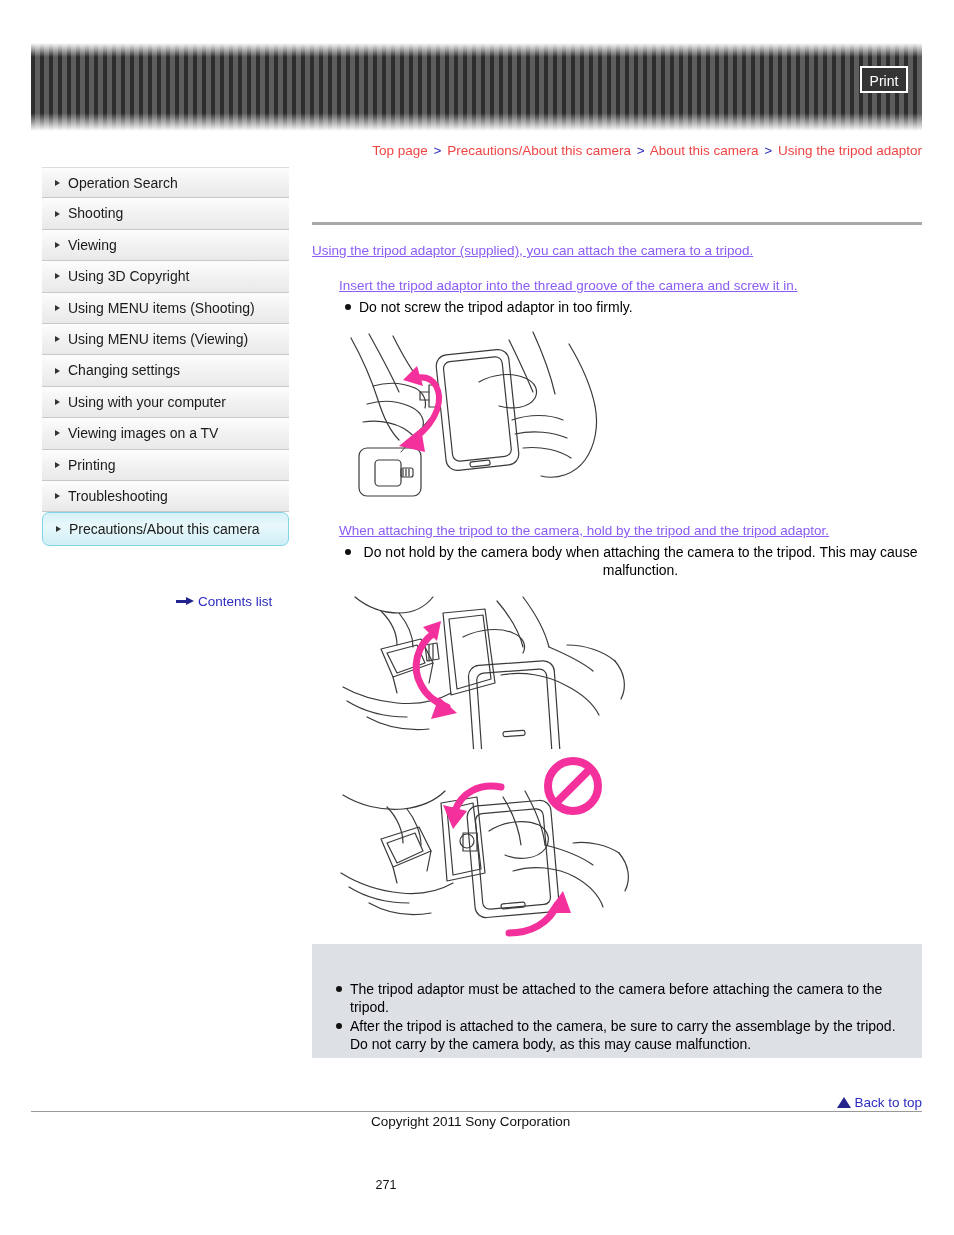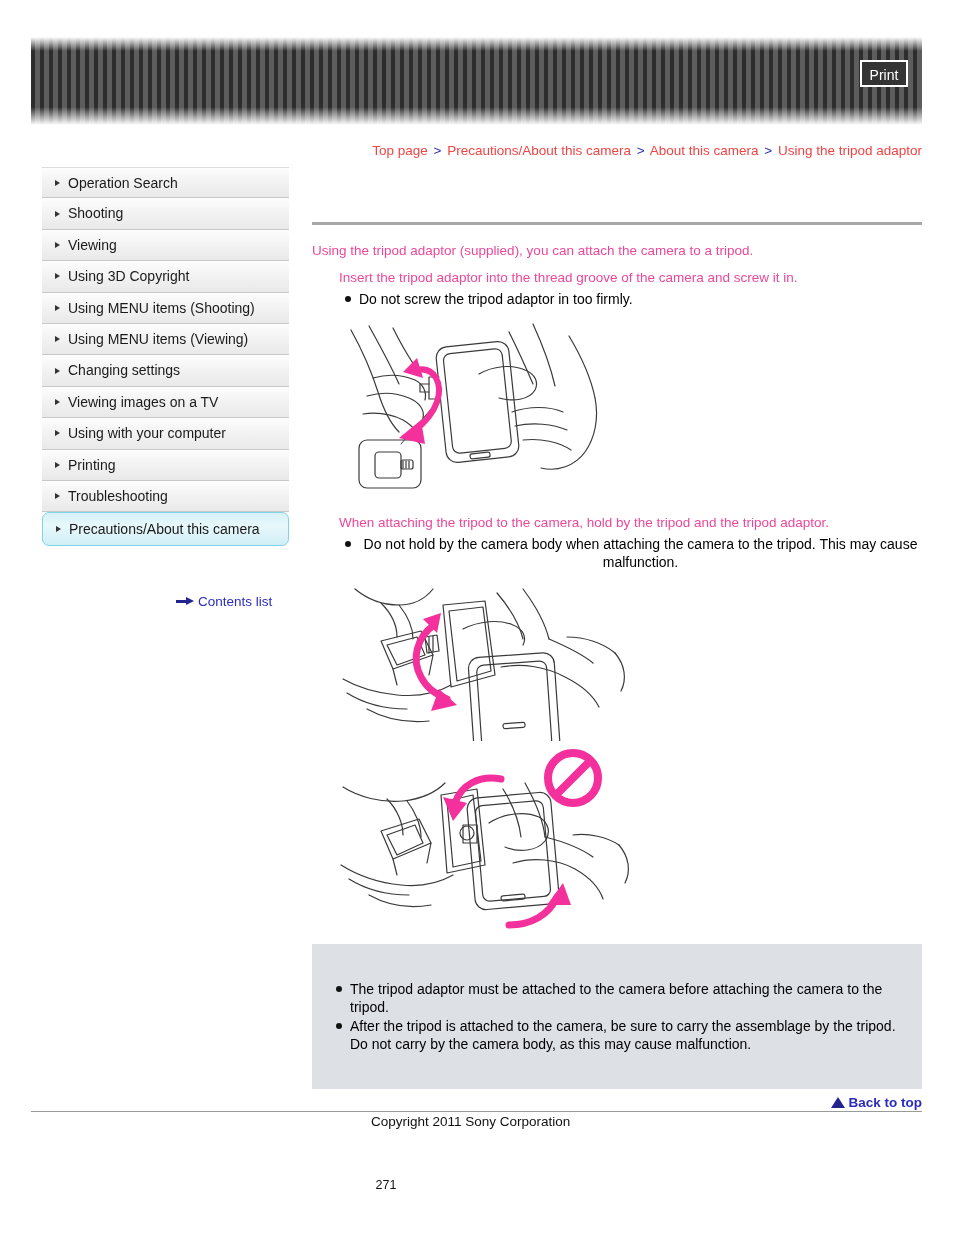--- a/index.html
+++ b/index.html
@@ -13,21 +13,21 @@
     position: relative;
     font-family: "Liberation Sans", sans-serif;
     color: #000000;
     overflow: hidden;
   }
 
   
   #header-banner {
     position: absolute;
     left: 31px;
-    top: 37px;
+    top: 43px;
     width: 891px;
     height: 88px;
     background:
       linear-gradient(to bottom,
         rgba(255,255,255,1) 0px,
         rgba(255,255,255,0) 14px,
         rgba(255,255,255,0) 70px,
         rgba(255,255,255,1) 88px),
       repeating-linear-gradient(to right,
         #2d2d2d 0px, #2d2d2d 4px,
@@ -150,24 +150,25 @@
   
   #content { position: absolute; left: 312px; top: 222px; width: 610px; }
   #content-rule {
     width: 610px;
     height: 3px;
     background: #a8a8a8;
   }
   .para {
     font-size: 13.5px;
     line-height: 18px;
-    color: #ec4899;
+    color: #8b5cf6;
     margin-top: 17px;
-  }
-  .indent-1 { margin-left: 27px; margin-top: 9px; }
+    text-decoration: underline;
+  }
+  .indent-1 { margin-left: 27px; margin-top: 17px; }
   ul.bullets {
     list-style: none;
     margin: 3px 0 0 0;
     padding: 0;
   }
   ul.bullets li {
     position: relative;
     padding-left: 20px;
     font-size: 14px;
     line-height: 18px;
@@ -183,21 +184,21 @@
   }
 
   .figure { position: relative; }
 
   
   #note-box {
     position: absolute;
     left: 312px;
     top: 944px;
     width: 610px;
-    height: 145px;
+    height: 114px;
     background: #dde0e5;
     box-sizing: border-box;
     padding: 33px 14px 0 18px;
   }
   #note-box ul.bullets li { margin-top: 1px; }
 
   
   #back-to-top {
     position: absolute;
     right: 32px;
@@ -209,21 +210,21 @@
   }
   #back-to-top-triangle {
     display: inline-block;
     vertical-align: middle;
     margin-right: 3px;
     width: 0; height: 0;
     border-left: 7px solid transparent;
     border-right: 7px solid transparent;
     border-bottom: 11px solid #23238e;
   }
-  #back-to-top-label { vertical-align: middle; font-weight: bold; }
+  #back-to-top-label { vertical-align: middle; }
   #footer-rule {
     position: absolute;
     left: 31px;
     top: 1111px;
     width: 891px;
     height: 1px;
     background: #9a9a9a;
   }
   #copyright {
     position: absolute;
@@ -283,25 +284,25 @@
   <div class="nav-item">
     <span class="tri"></span>
     <span>Using MENU items (Viewing)</span>
   </div>
   <div class="nav-item">
     <span class="tri"></span>
     <span>Changing settings</span>
   </div>
   <div class="nav-item">
     <span class="tri"></span>
+    <span>Using with your computer</span>
+  </div>
+  <div class="nav-item">
+    <span class="tri"></span>
     <span>Viewing images on a TV</span>
-  </div>
-  <div class="nav-item">
-    <span class="tri"></span>
-    <span>Using with your computer</span>
   </div>
   <div class="nav-item">
     <span class="tri"></span>
     <span>Printing</span>
   </div>
   <div class="nav-item">
     <span class="tri"></span>
     <span>Troubleshooting</span>
   </div>
   <div class="nav-item selected">

